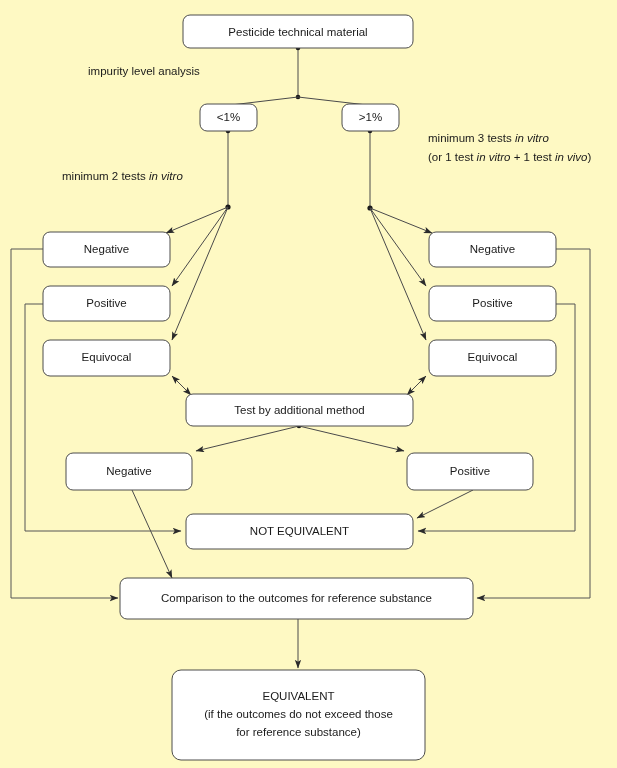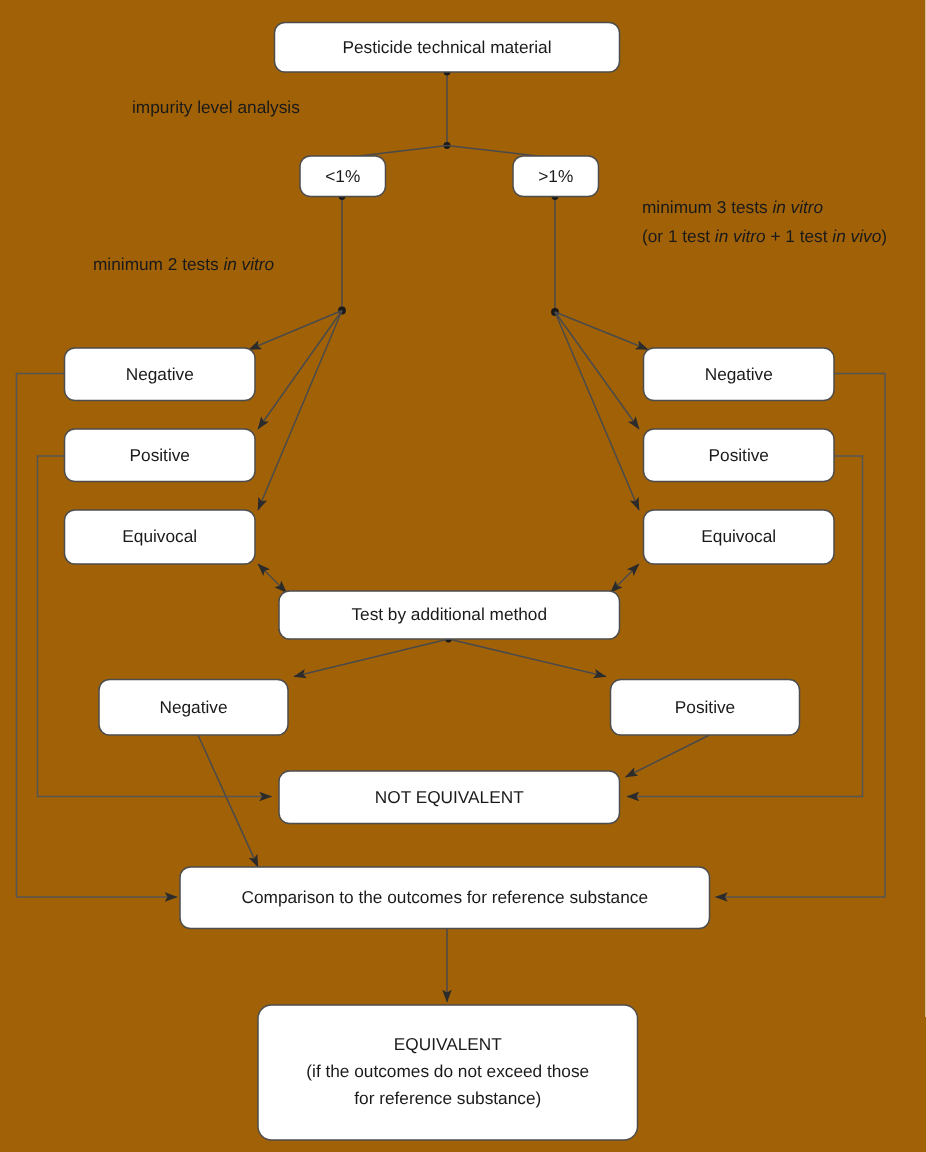--- a/index.html
+++ b/index.html
@@ -10,21 +10,21 @@
   body {
     width: 617px;
     height: 768px;
     font-family: "Liberation Sans", sans-serif;
     overflow: hidden;
   }
   #flow-root {
     position: relative;
     width: 617px;
     height: 768px;
-    background: #a16207;
+    background: #fef9c3;
   }
   svg.diagram {
     display: block;
     width: 617px;
     height: 768px;
   }
   .node-box {
     fill: #ffffff;
     stroke: #4d4d4d;
     stroke-width: 1;

